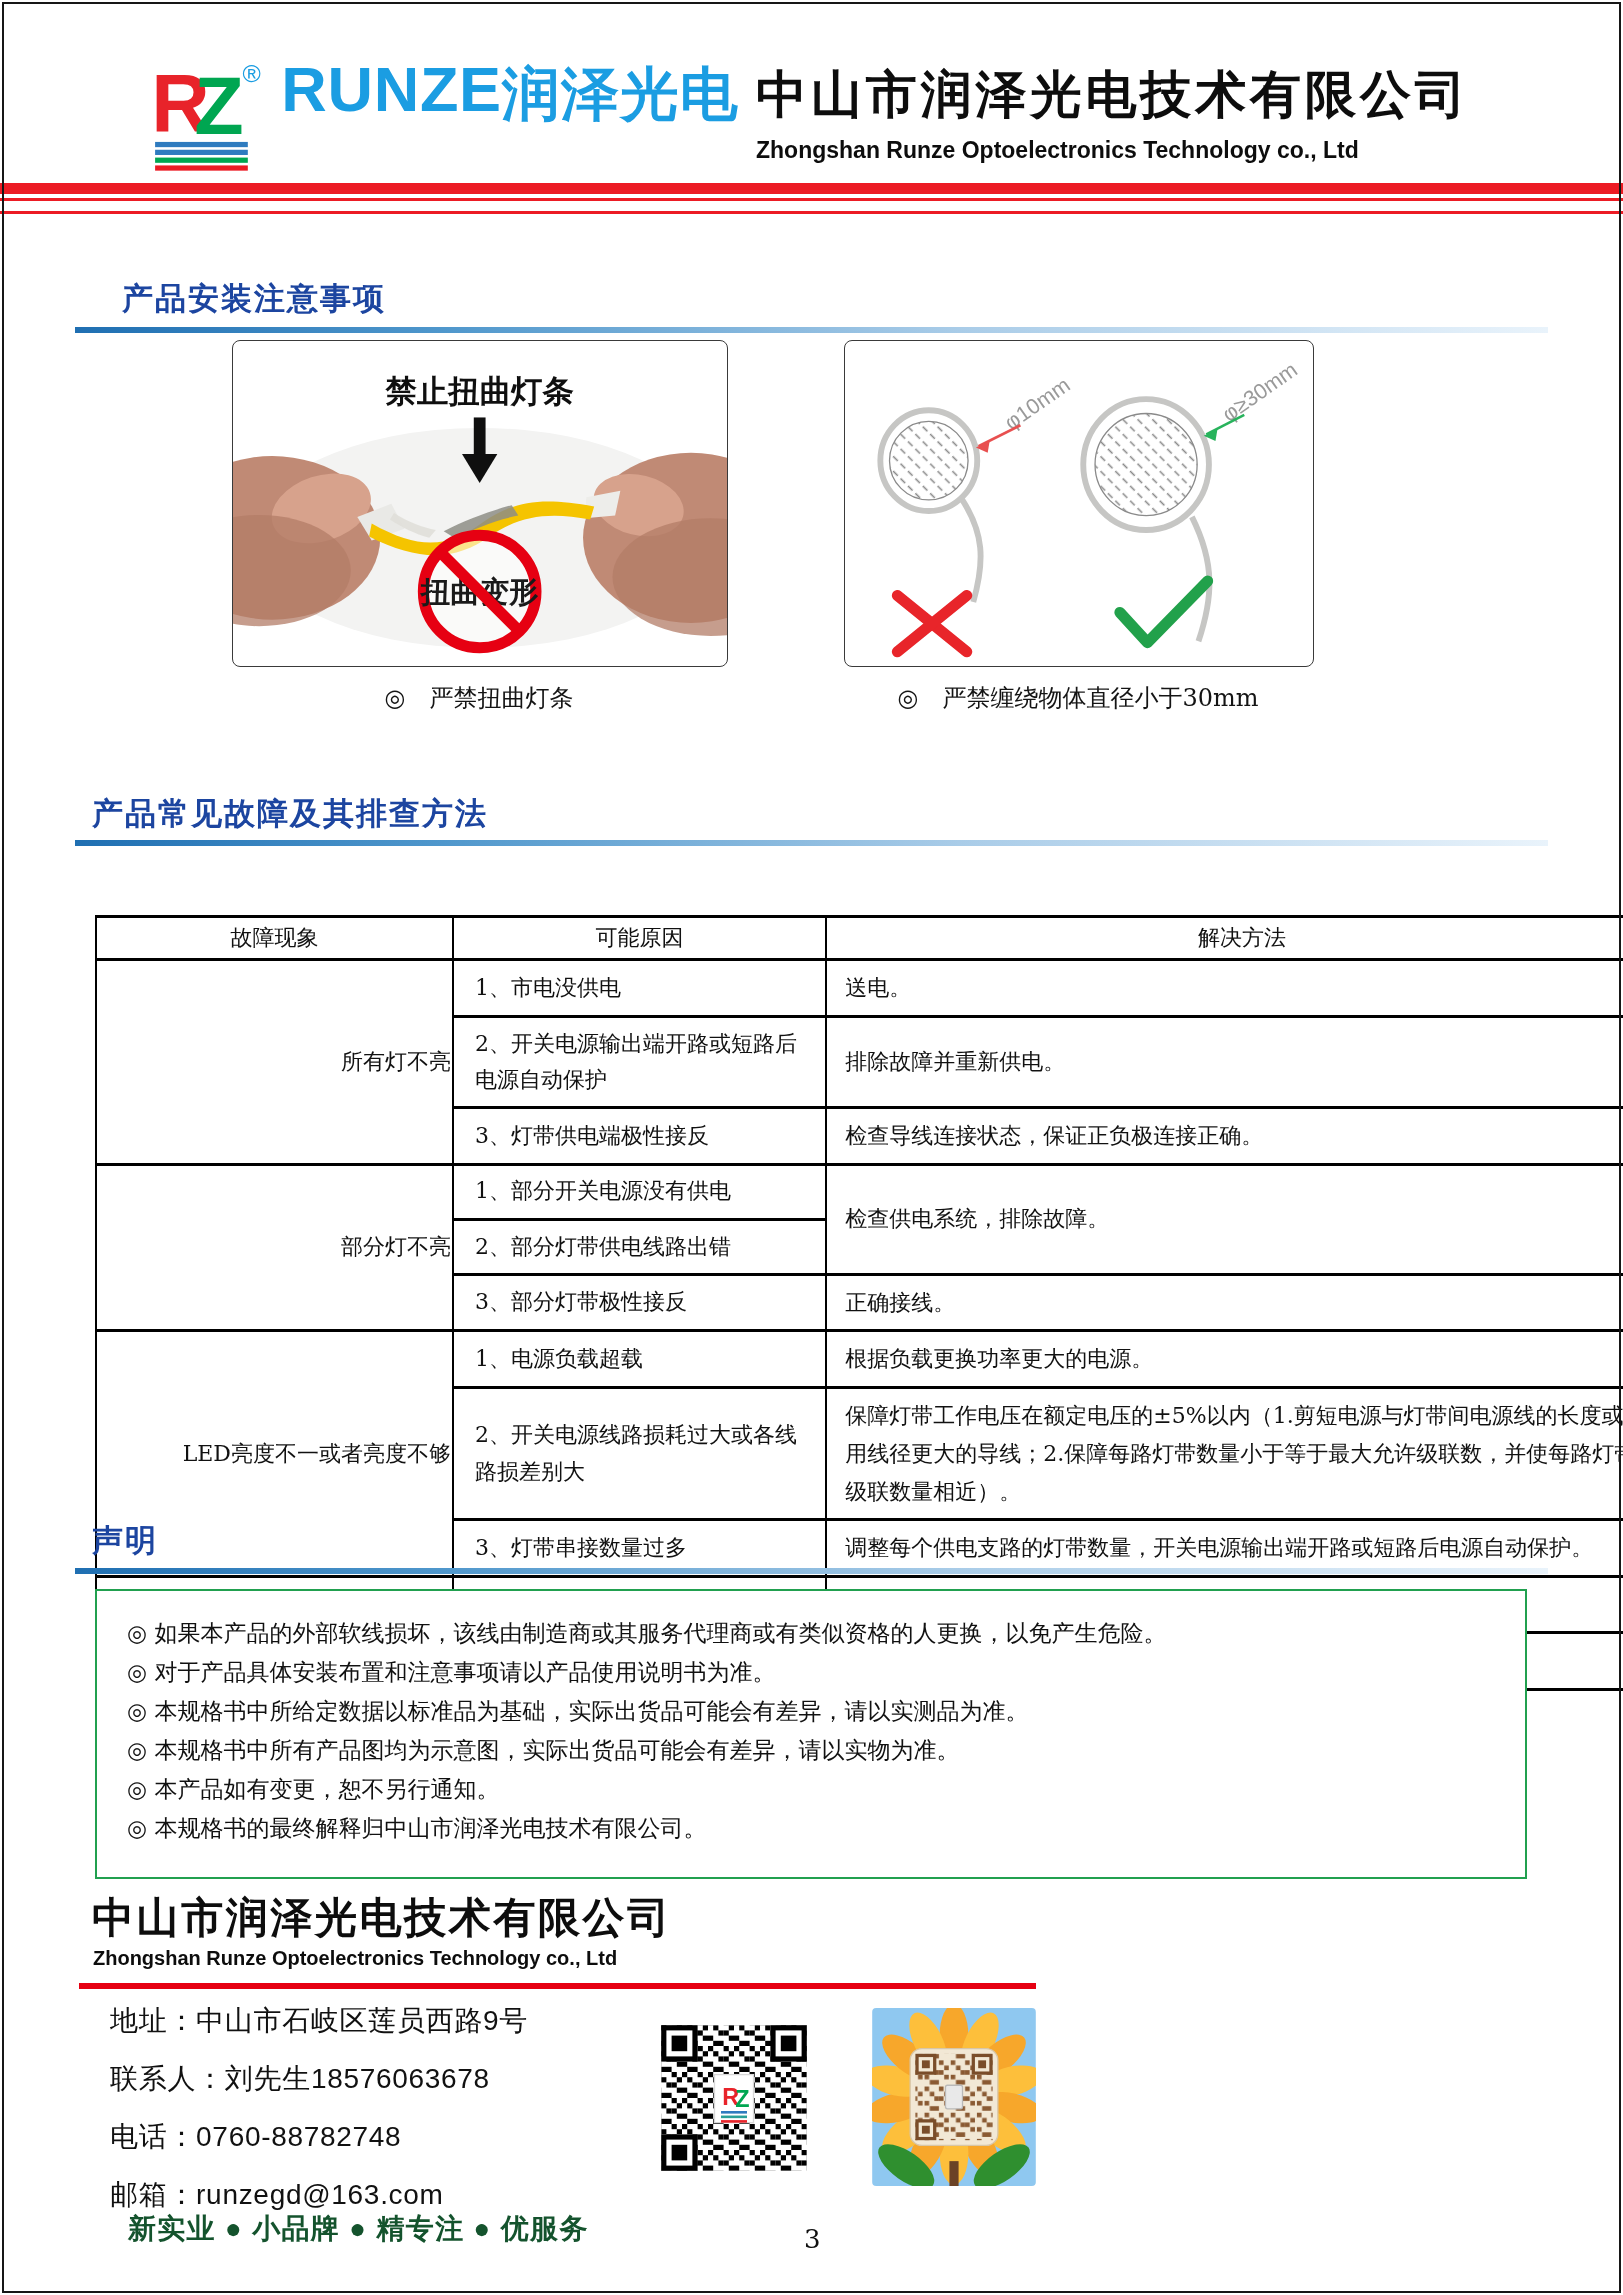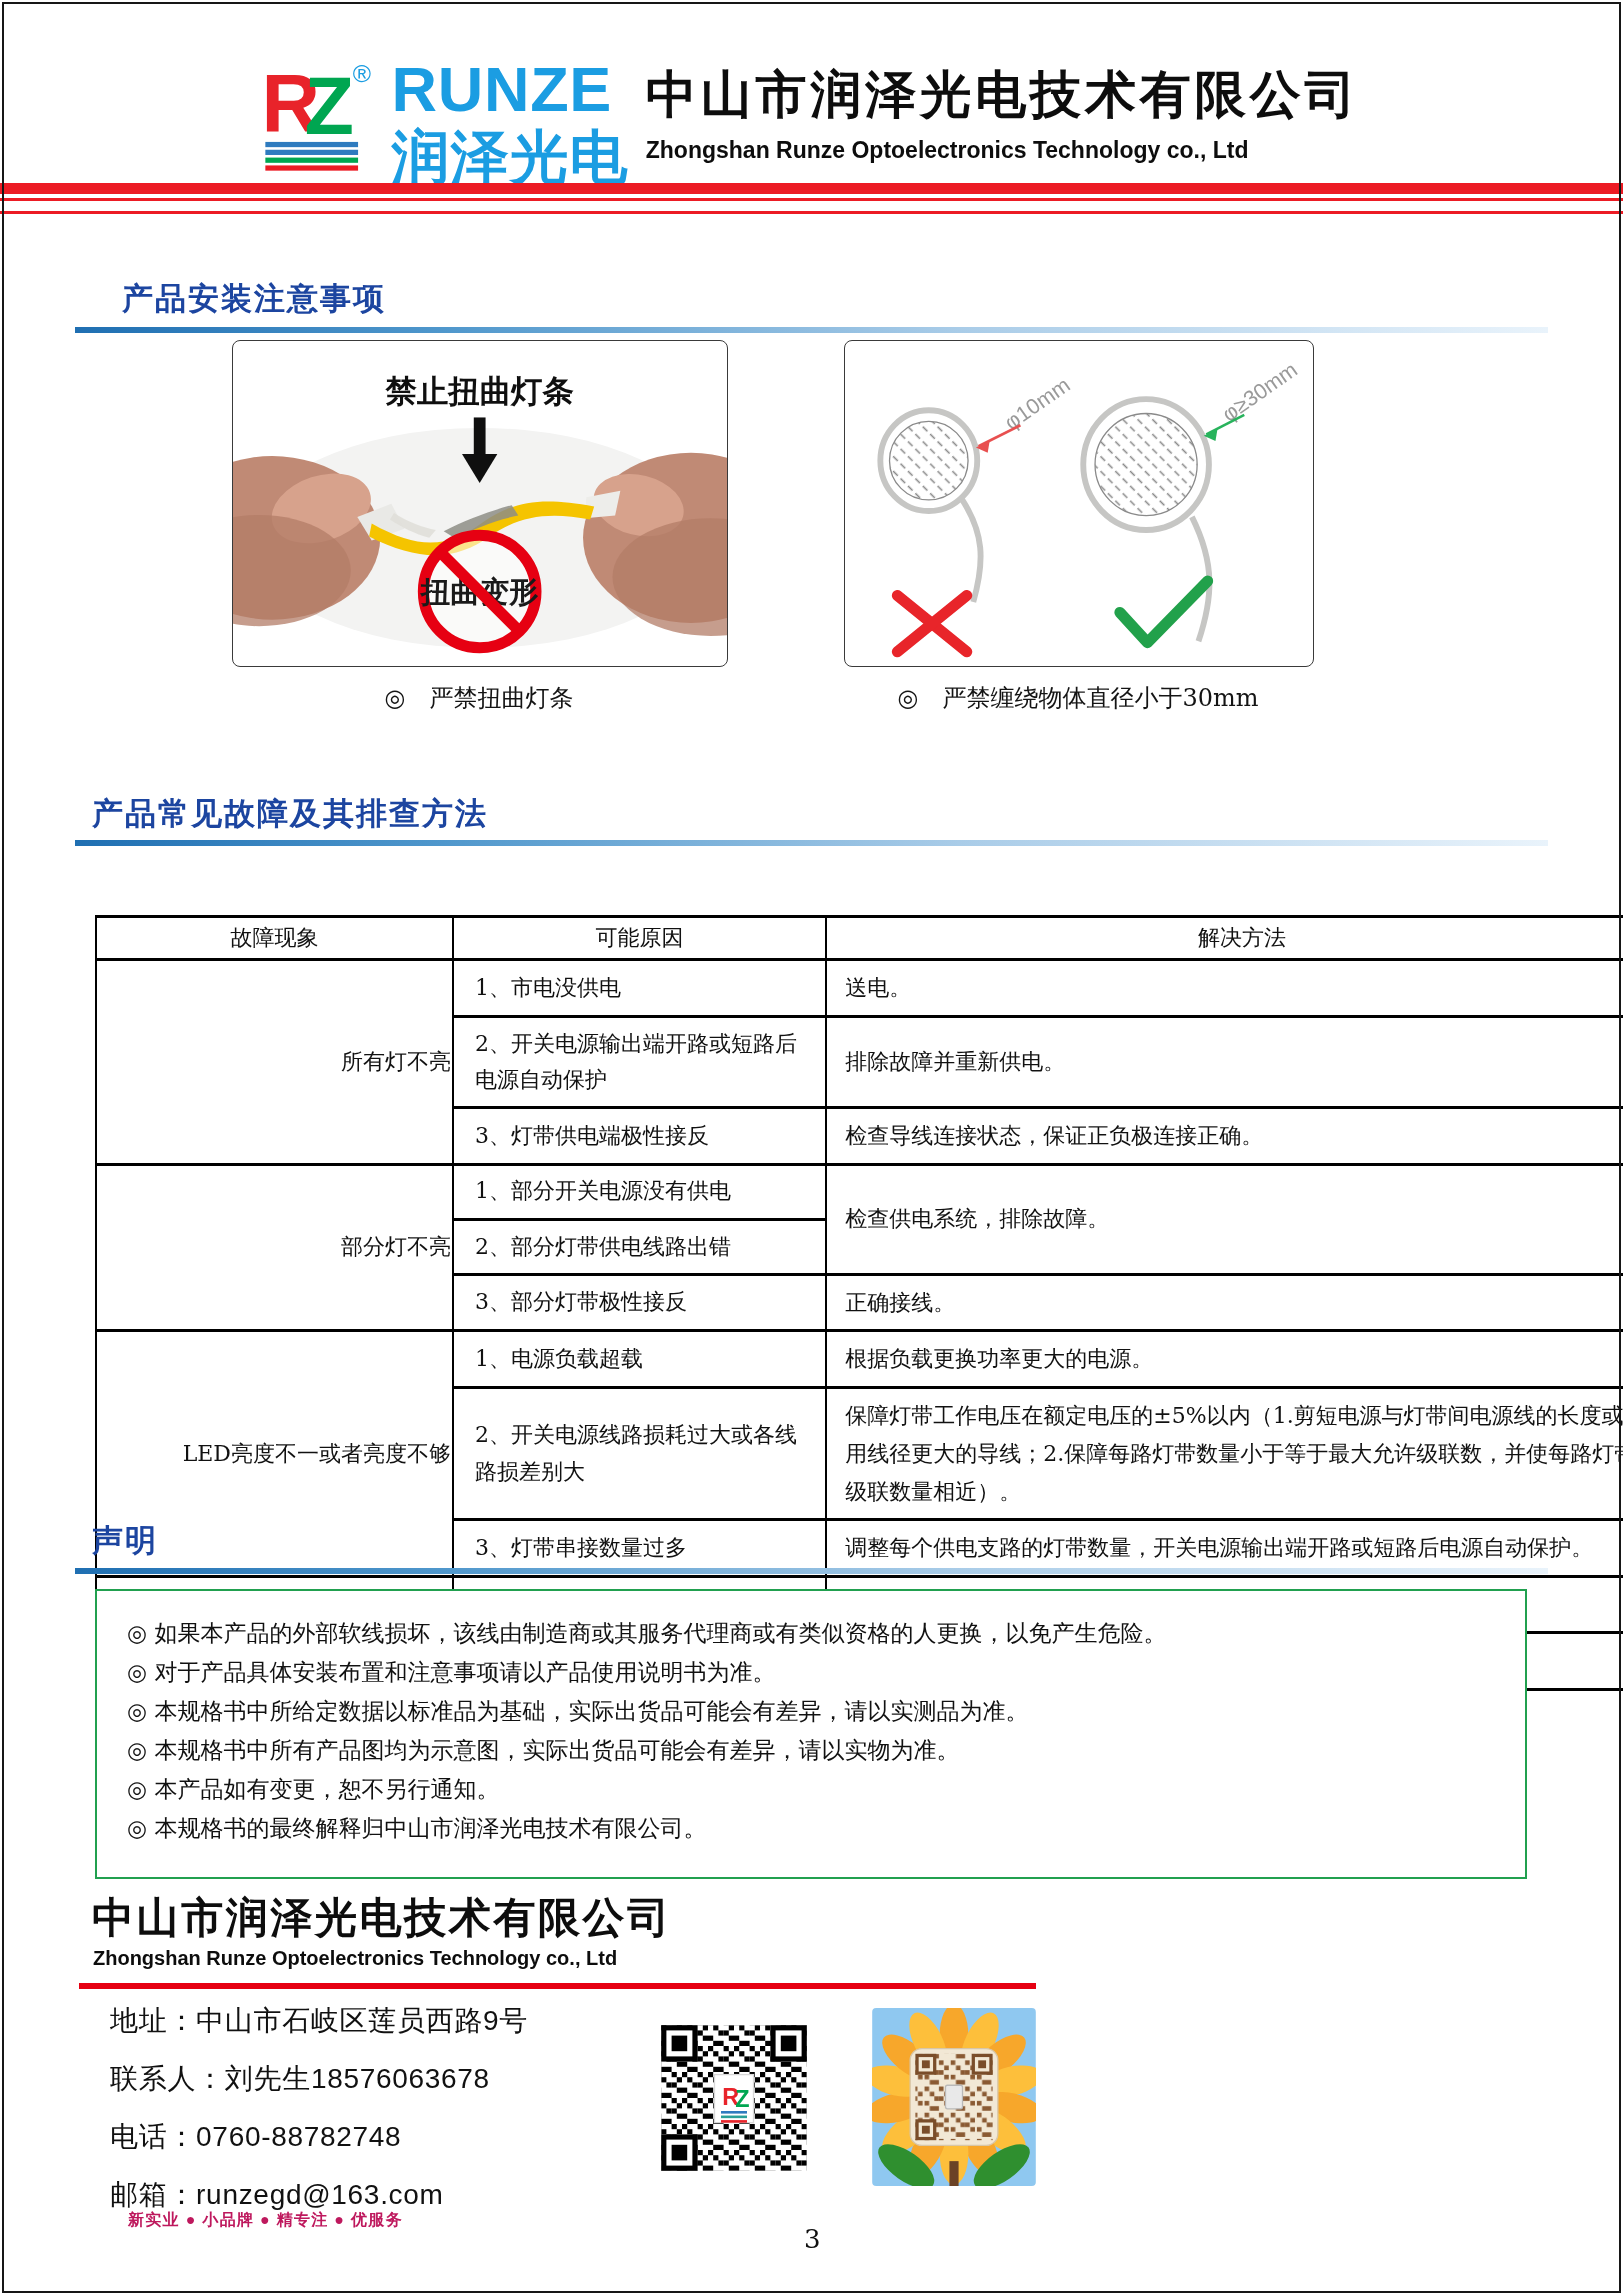--- a/index.html
+++ b/index.html
@@ -4,21 +4,21 @@
 <style>
   html,body{margin:0;padding:0;background:#888;}
   .page{position:relative;width:1623px;height:2295px;background:#fff;margin:0 auto;
         font-family:"Liberation Sans",sans-serif;overflow:hidden;}
   .frame{position:absolute;inset:2px;border:2px solid #161616;pointer-events:none;z-index:50;}
 
   
   .header-row{position:absolute;top:58px;left:50%;transform:translateX(-50%);
               display:flex;align-items:flex-start;gap:17px;white-space:nowrap;}
   .logo-mark{width:111px;height:113px;flex:0 0 auto;}
-  .brand-col{display:flex;flex-direction:column;line-height:1;}
+  .brand-col{display:flex;flex-direction:row;line-height:1;}
   .brand-en{font-size:63px;font-weight:bold;color:#1b9de2;letter-spacing:0.7px;}
   .brand-cn{font-size:58px;font-weight:bold;color:#1b9de2;margin-top:6.5px;letter-spacing:1.3px;}
   .company-col{display:flex;flex-direction:column;margin-top:10.5px;}
   .company-cn{font-size:51px;font-weight:bold;color:#0d0d0d;letter-spacing:3.9px;line-height:1;}
   .company-en{font-size:23px;font-weight:bold;color:#0d0d0d;margin-top:17px;letter-spacing:0px;
               font-stretch:condensed;}
   .stripe{position:absolute;left:0;width:1623px;background:#ec1b24;}
   .stripe-thick{top:183px;height:11px;}
   .stripe-mid{top:198px;height:3.3px;}
   .stripe-thin{top:211px;height:3.3px;}
@@ -59,21 +59,21 @@
   
   .f-company-cn{position:absolute;left:92px;top:1890px;font-size:42px;font-weight:bold;
                 color:#0d0d0d;letter-spacing:2.6px;}
   .f-company-en{position:absolute;left:93px;top:1947px;font-size:20px;font-weight:bold;color:#0d0d0d;}
   .f-redline{position:absolute;left:79px;top:1983px;width:957px;height:5.9px;background:#e60012;}
   .contact{position:absolute;left:110px;top:2002px;font-size:28px;font-weight:normal;color:#111;}
   .contact div{margin-bottom:20px;letter-spacing:0.7px;}
   .qr1{position:absolute;left:656px;top:2020px;width:156px;height:156px;}
   .qr2{position:absolute;left:872px;top:2008px;width:164px;height:178px;}
   .qr1 svg,.qr2 svg{display:block;width:100%;height:100%;}
-  .slogan{position:absolute;left:128px;top:2210px;font-size:16px;font-weight:bold;color:#be185d;
+  .slogan{position:absolute;left:128px;top:2210px;font-size:28px;font-weight:bold;color:#14532d;
           letter-spacing:1.3px;}
   .pagenum{position:absolute;left:804px;top:2224px;font-size:26px;color:#111;
            font-family:"DejaVu Serif","Liberation Serif",serif;}
 </style>
 </head>
 <body>
 
 <div class="page">
   <div class="frame"></div>
 

